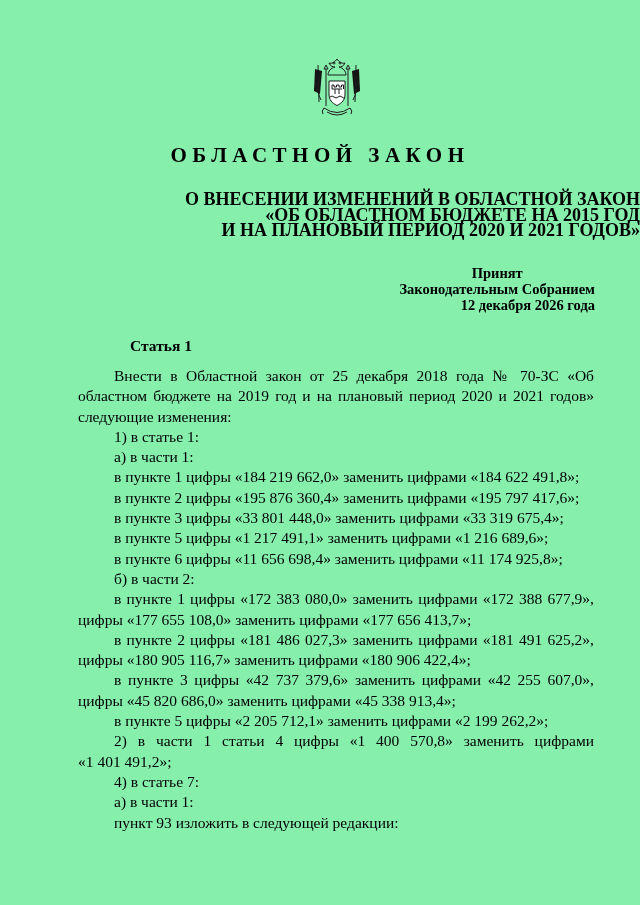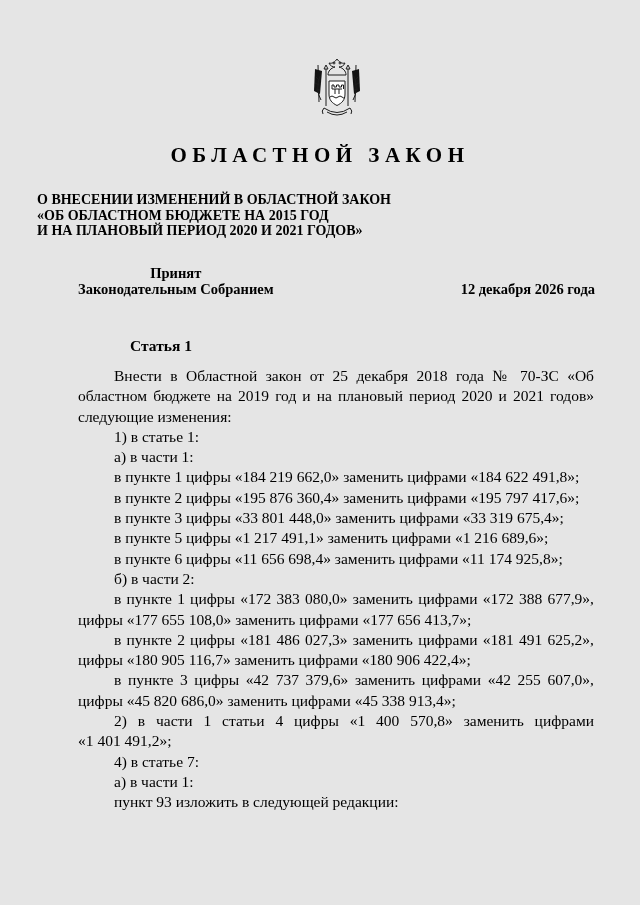--- a/index.html
+++ b/index.html
@@ -1,20 +1,20 @@
 <!DOCTYPE html>
 <html lang="ru"><head>
 <meta charset="utf-8">
 <style>
   html, body { margin: 0; padding: 0; background: #ffffff; }
   .page {
     position: relative;
     width: 640px;
     height: 905px;
-    background: #e5e5e5;
+    background: #86efac;
     color: #000000;
     font-family: "Liberation Serif", "DejaVu Serif", serif;
     overflow: hidden;
   }
   .emblem {
     position: absolute;
     top: 56px;
     left: 304px;
     width: 66px;
     height: 68px;
@@ -29,37 +29,38 @@
     font-size: 21px;
     font-weight: bold;
     letter-spacing: 5.5px;
     white-space: nowrap;
   }
   .doc-subtitle {
     position: absolute;
     top: 192px;
     left: 0;
     right: 0;
-    text-align: left;
+    text-align: right;
     font-weight: bold;
-    font-size: 14px;
+    font-size: 18px;
     line-height: 15.5px;
     padding-left: 37px;
   }
   .adopted {
     position: absolute;
     top: 265px;
     left: 78px;
     right: 45px;
     display: flex;
     justify-content: space-between;
     align-items: flex-end;
     font-weight: bold;
     font-size: 14.5px;
     line-height: 16px;
+    flex-direction: column;
   }
   .adopted-left { text-align: center; }
   .adopted-date { text-align: right; white-space: nowrap; }
   .article-heading {
     position: absolute;
     top: 337px;
     left: 78px;
     font-weight: bold;
     font-size: 15.5px;
     text-indent: 52px;
@@ -144,19 +145,20 @@
       <p>а) в части 1:</p>
       <p>в пункте 1 цифры «184&nbsp;219&nbsp;662,0» заменить цифрами «184&nbsp;622&nbsp;491,8»;</p>
       <p>в пункте 2 цифры «195&nbsp;876&nbsp;360,4» заменить цифрами «195&nbsp;797&nbsp;417,6»;</p>
       <p>в пункте 3 цифры «33&nbsp;801&nbsp;448,0» заменить цифрами «33&nbsp;319&nbsp;675,4»;</p>
       <p>в пункте 5 цифры «1&nbsp;217&nbsp;491,1» заменить цифрами «1&nbsp;216&nbsp;689,6»;</p>
       <p>в пункте 6 цифры «11&nbsp;656&nbsp;698,4» заменить цифрами «11&nbsp;174&nbsp;925,8»;</p>
       <p>б) в части 2:</p>
       <p>в пункте 1 цифры «172&nbsp;383&nbsp;080,0» заменить цифрами «172&nbsp;388&nbsp;677,9», цифры «177&nbsp;655&nbsp;108,0» заменить цифрами «177&nbsp;656&nbsp;413,7»;</p>
       <p>в пункте 2 цифры «181&nbsp;486&nbsp;027,3» заменить цифрами «181&nbsp;491&nbsp;625,2», цифры «180&nbsp;905&nbsp;116,7» заменить цифрами «180&nbsp;906&nbsp;422,4»;</p>
       <p>в пункте 3 цифры «42&nbsp;737&nbsp;379,6» заменить цифрами «42&nbsp;255&nbsp;607,0», цифры «45&nbsp;820&nbsp;686,0» заменить цифрами «45&nbsp;338&nbsp;913,4»;</p>
+      <p>в пункте 5 цифры «2&nbsp;205&nbsp;712,1» заменить цифрами «2&nbsp;199&nbsp;262,2»;</p>
       <p>2) в части 1 статьи 4 цифры «1&nbsp;400&nbsp;570,8» заменить цифрами «1&nbsp;401&nbsp;491,2»;</p>
       <p>4) в статье 7:</p>
       <p>а) в части 1:</p>
       <p>пункт 93 изложить в следующей редакции:</p>
     </div>
 
 </div>
 
 </body></html>

